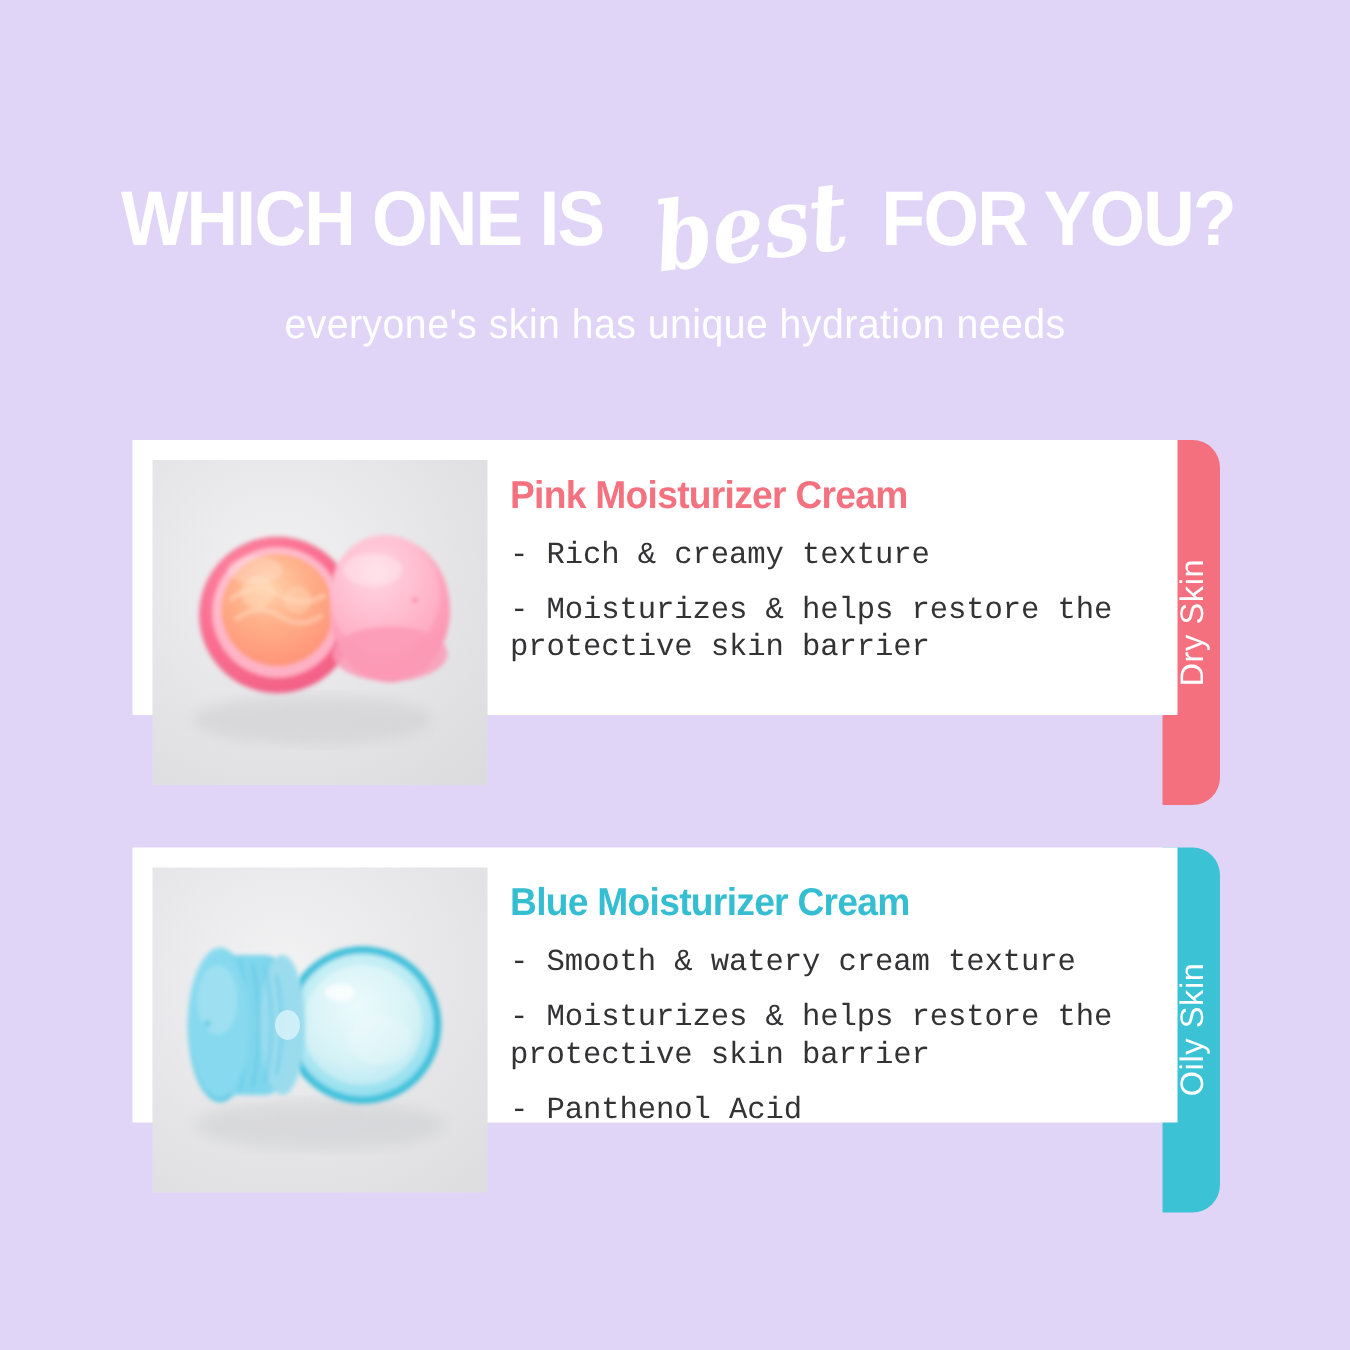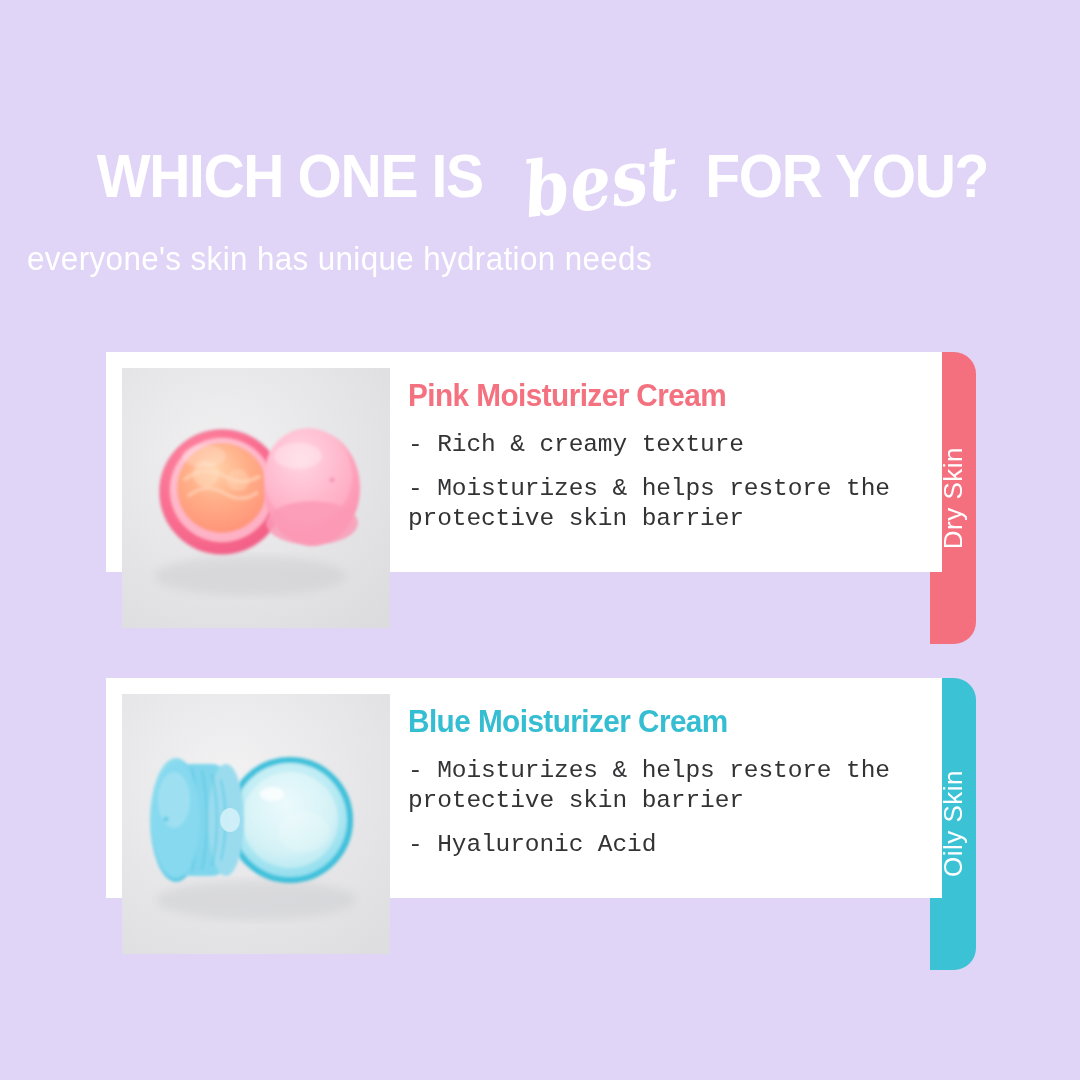--- a/index.html
+++ b/index.html
@@ -5,21 +5,21 @@
   * { margin:0; padding:0; box-sizing:border-box; }
   html,body { width:1080px; height:1080px; }
   body {
     background:#E1D5F7;
     font-family:"Liberation Sans", sans-serif;
     overflow:hidden;
     position:relative;
   }
 
   
-  .header { width:1080px; padding-top:138px; }
+  .header { width:1080px; padding-top:138px; text-align:center; }
 
   .headline {
     display:flex;
     align-items:center;
     justify-content:center;
     gap:0px;
     white-space:nowrap;
     line-height:1;
   }
   .headline-part {
@@ -284,19 +284,20 @@
             <ellipse cx="52" cy="106" rx="16" ry="28" fill="#ffffff" opacity="0.2"></ellipse>
             <circle cx="44" cy="125" r="2.6" fill="#5ec6e0" opacity="0.85"></circle>
           </g>
 
           <ellipse cx="108" cy="126" rx="10" ry="12" fill="#d7f2f9" opacity="0.85"></ellipse>
         </svg>
       </div>
 
       <div class="info">
         <div class="prod-title" id="title-1" style="color: rgb(53, 190, 210);">Blue Moisturizer Cream</div>
+        <div class="bullet">- Smooth &amp; watery cream texture</div>
         <div class="bullet">- Moisturizes &amp; helps restore the protective skin barrier</div>
-        <div class="bullet">- Hyaluronic Acid</div>
+        <div class="bullet">- Panthenol Acid</div>
       </div>
     </div>
   </div>
 
 </div>
 
 </body></html>

